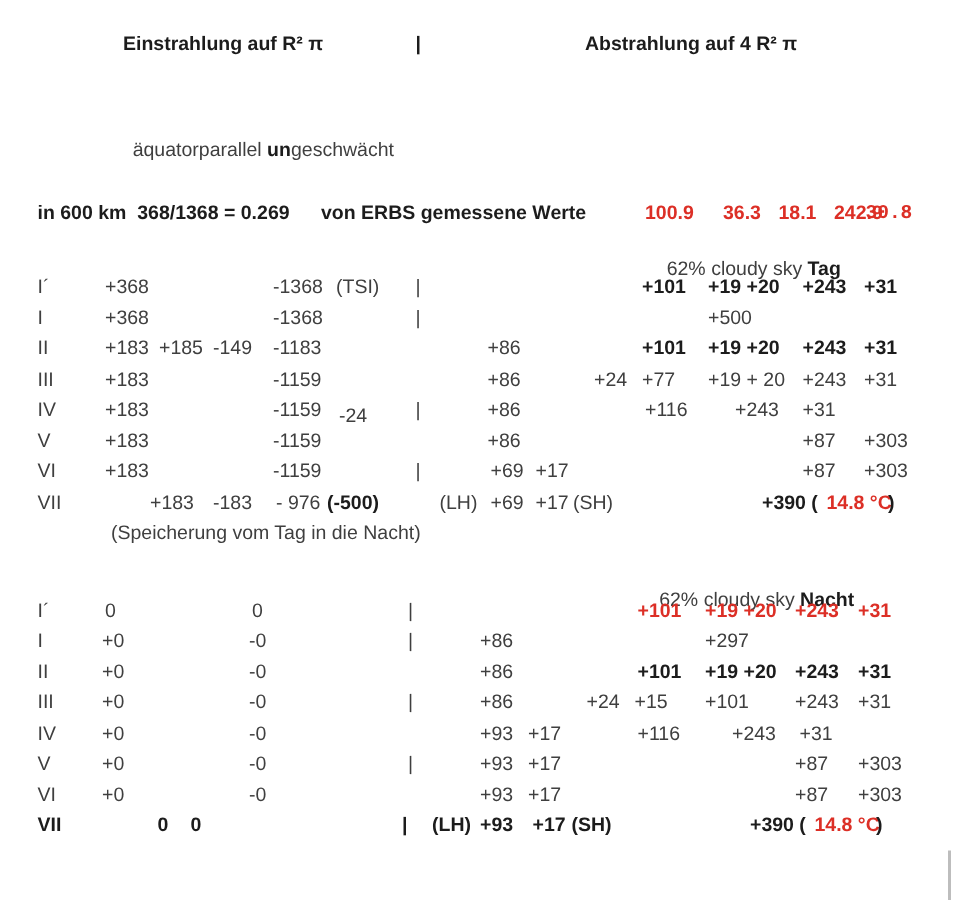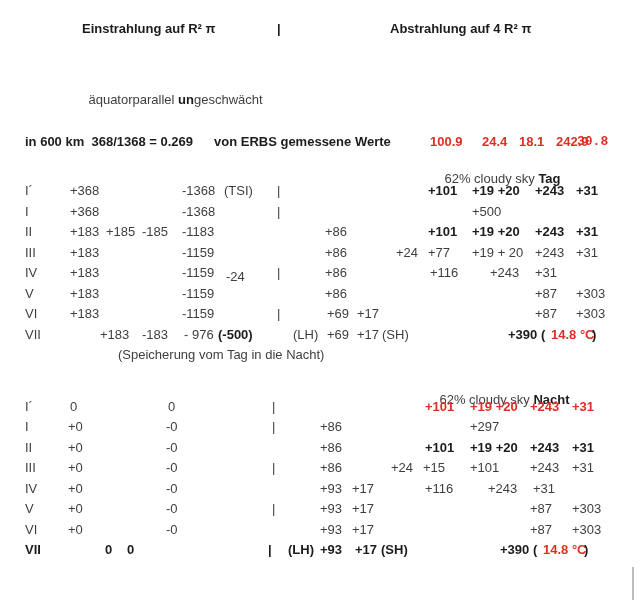--- a/index.html
+++ b/index.html
@@ -38,21 +38,21 @@
 
   <div class="inline-wrap" style="left:74px;top:77px;">
     <span>äquatorparallel </span><span class="b">un</span><span>geschwächt</span>
   </div>
 
   <span class="h b" style="left:25px;top:134px;">in 600 km  368/1368 = 0.269</span>
   <span class="h b" style="left:214px;top:134px;">von ERBS gemessene Werte</span>
   <div id="measured-row">
       <div>
         <span class="cell b r" style="left: 430px; top: 134px;">100.9</span>
-        <span class="cell b r" style="left: 482px; top: 134px;">24.4</span>
+        <span class="cell b r" style="left: 482px; top: 134px;">36.3</span>
         <span class="cell b r" style="left: 519px; top: 134px;">18.1</span>
         <span class="cell b r" style="left: 556px; top: 134px;">242.9</span>
         <span class="cell b r" style="left: 577px; top: 134px; font-family: Liberation Mono, monospace;">30.8</span>
       </div>
     </div>
 
   <div class="inline-wrap" style="left:430px;top:156px;">
     <span>62% cloudy sky </span><span class="b">Tag</span>
   </div>
 
@@ -72,21 +72,21 @@
         <span class="cell" style="left: 25px; top: 204px;">I</span>
         <span class="cell" style="left: 70px; top: 204px;">+368</span>
         <span class="cell" style="left: 182px; top: 204px;">-1368</span>
         <span class="cell" style="left: 277px; top: 204px;">|</span>
         <span class="cell" style="left: 472px; top: 204px;">+500</span>
       </div>
       <div>
         <span class="cell" style="left: 25px; top: 224px;">II</span>
         <span class="cell" style="left: 70px; top: 224px;">+183</span>
         <span class="cell" style="left: 106px; top: 224px;">+185</span>
-        <span class="cell" style="left: 142px; top: 224px;">-185</span>
+        <span class="cell" style="left: 142px; top: 224px;">-149</span>
         <span class="cell" style="left: 182px; top: 224px;">-1183</span>
         <span class="cell" style="left: 325px; top: 224px;">+86</span>
         <span class="cell b" style="left: 428px; top: 224px;">+101</span>
         <span class="cell b" style="left: 472px; top: 224px;">+19 +20</span>
         <span class="cell b" style="left: 535px; top: 224px;">+243</span>
         <span class="cell b" style="left: 576px; top: 224px;">+31</span>
       </div>
       <div>
         <span class="cell" style="left: 25px; top: 245px;">III</span>
         <span class="cell" style="left: 70px; top: 245px;">+183</span>
@@ -136,21 +136,21 @@
         <span class="cell" style="left: 293px; top: 327px;">(LH)</span>
         <span class="cell" style="left: 327px; top: 327px;">+69</span>
         <span class="cell" style="left: 357px; top: 327px;">+17</span>
         <span class="cell" style="left: 382px; top: 327px;">(SH)</span>
         <span class="cell b" style="left: 508px; top: 327px;">+390 (</span>
         <span class="cell b r" style="left: 551px; top: 327px;">14.8 °C</span>
         <span class="cell b" style="left: 592px; top: 327px;">)</span>
       </div>
     </div>
 
-  <span class="h" style="left:74px;top:347px;margin-left:44px;">(Speicherung vom Tag in die Nacht)</span>
+  <span class="h" style="left:74px;top:347px;">(Speicherung vom Tag in die Nacht)</span>
 
   <div class="inline-wrap" style="left:425px;top:377px;">
     <span>62% cloudy sky </span><span class="b">Nacht</span>
   </div>
 
   <div id="night-table">
       <div>
         <span class="cell" style="left: 25px; top: 399px;">I´</span>
         <span class="cell" style="left: 70px; top: 399px;">0</span>
         <span class="cell" style="left: 168px; top: 399px;">0</span>

